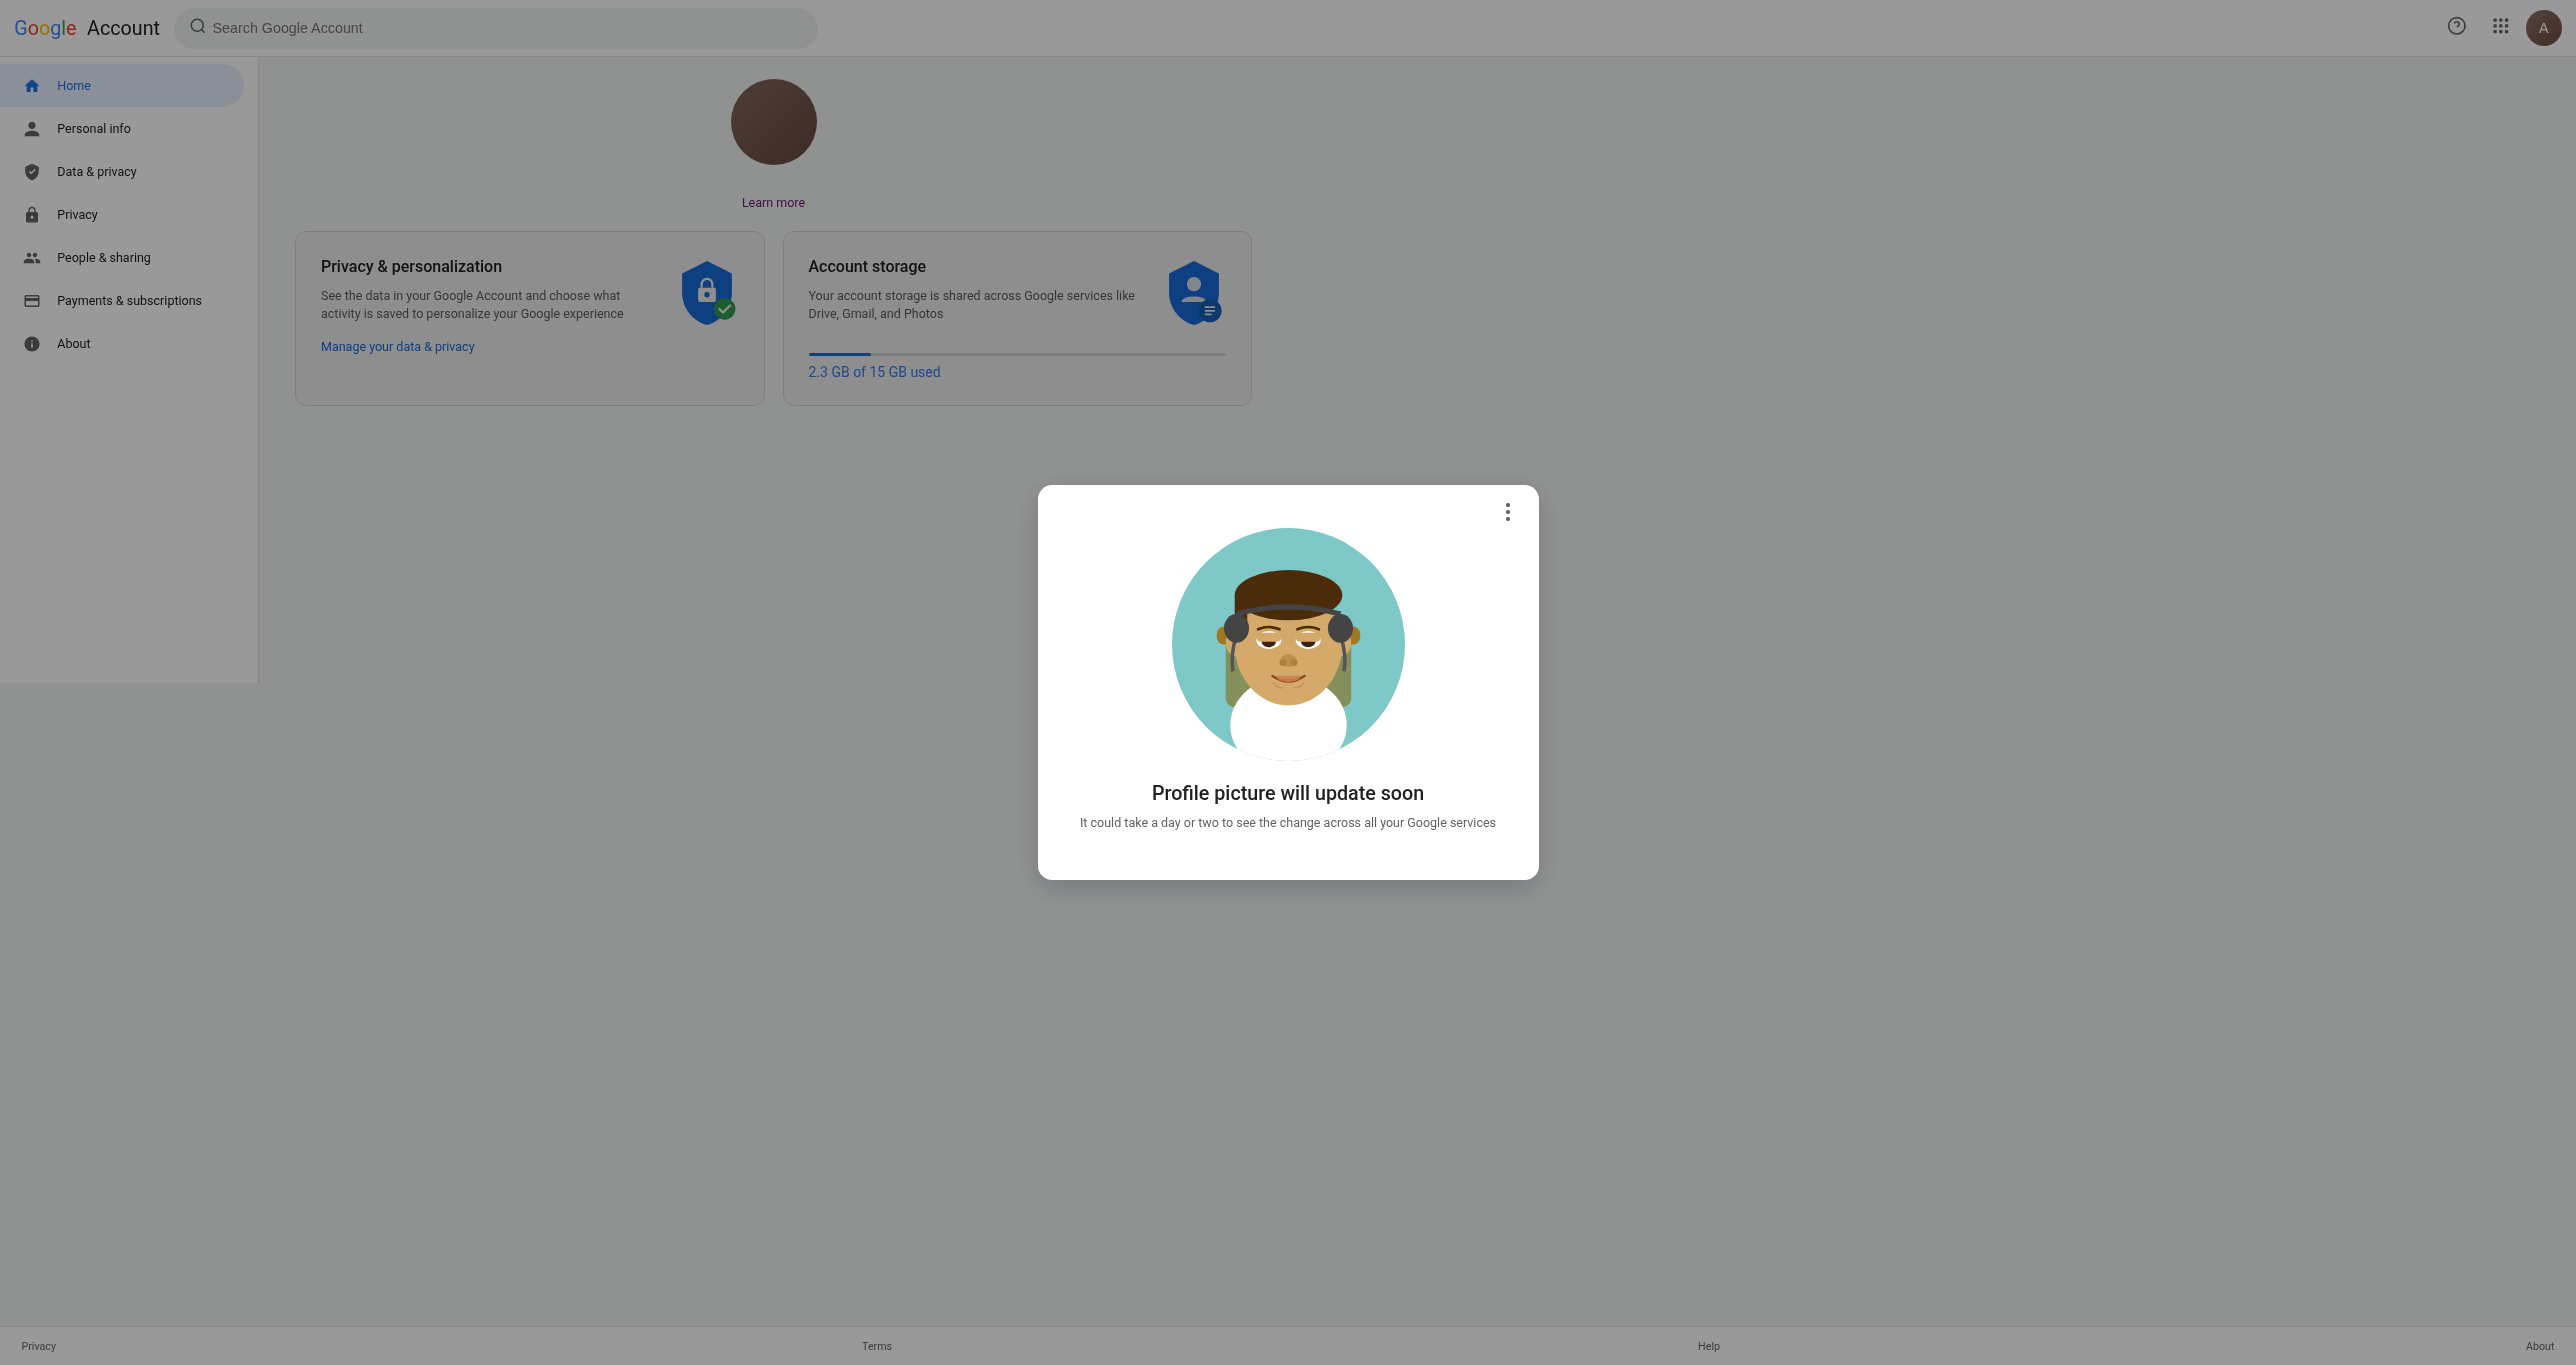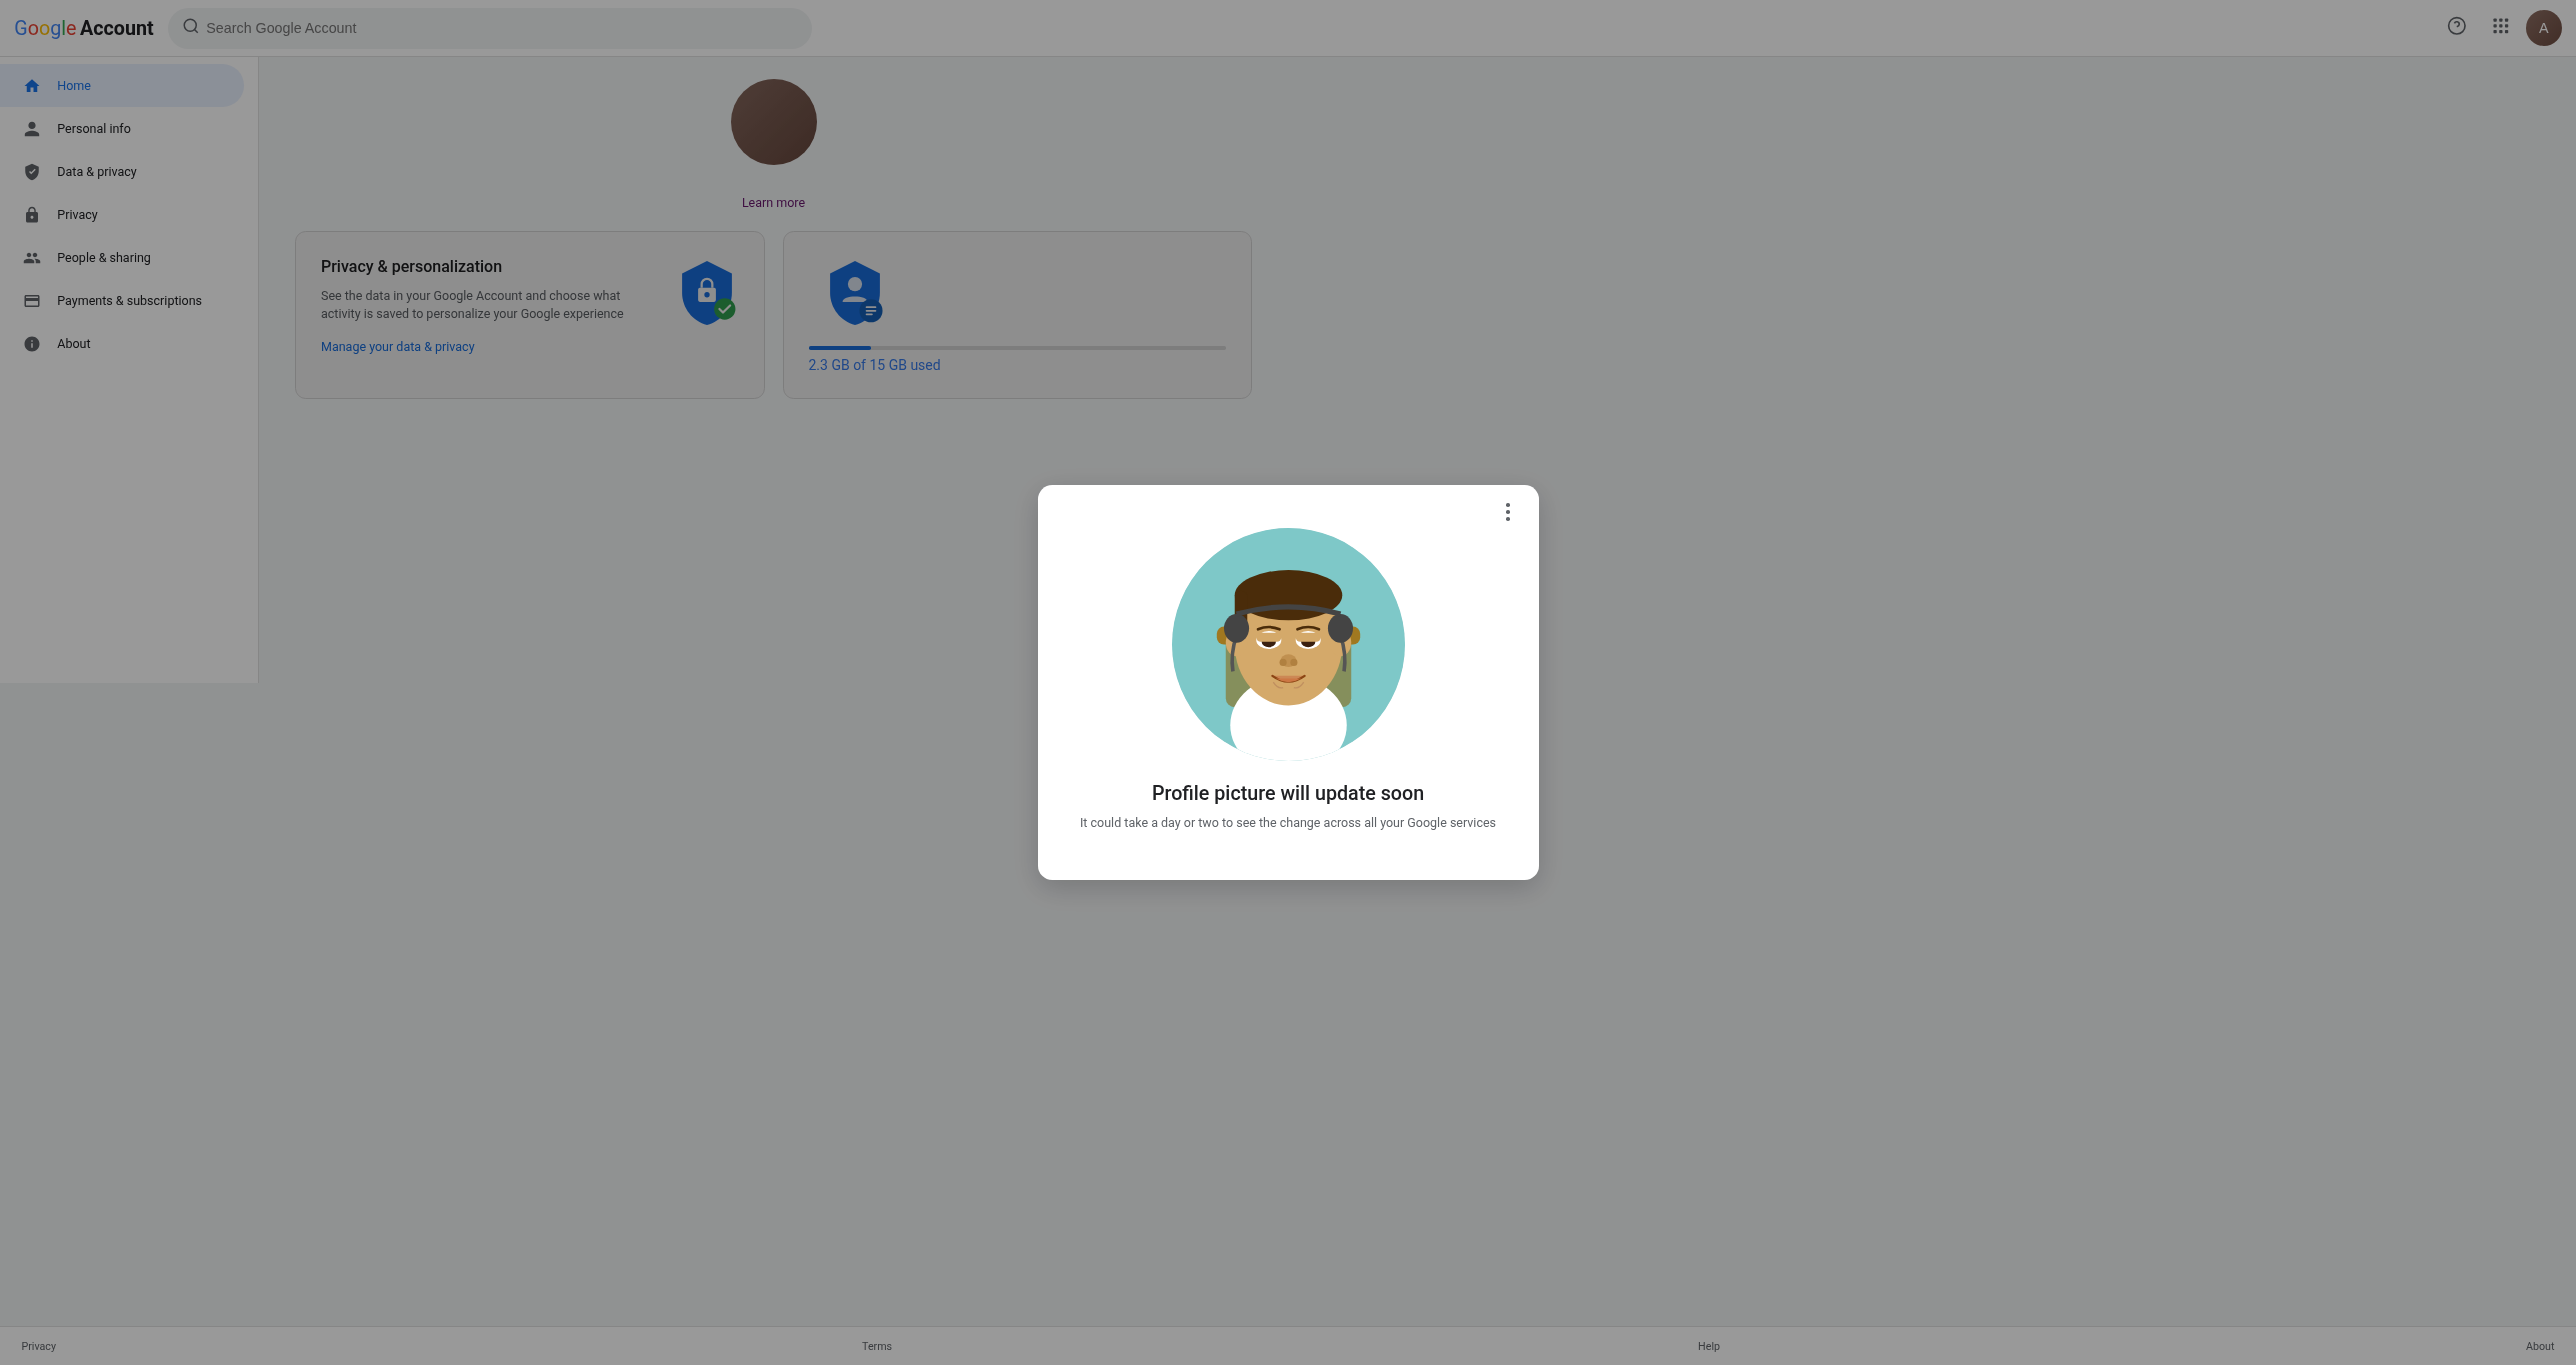--- a/index.html
+++ b/index.html
@@ -39,22 +39,22 @@
       font-size: 19.7px;
       font-weight: 400;
     }
     .g-blue { color: #4285f4; }
     .g-red { color: #ea4335; }
     .g-yellow { color: #fbbc05; }
     .g-green { color: #34a853; }
     .header-title {
       font-size: 19.7px;
       color: #202124;
-      font-weight: 700;
-      margin-left: 0;
+      font-weight: 400;
+      margin-left: 7px;
     }
     .search-bar {
       flex: 1;
       max-width: 644px;
       height: 41px;
       background: #f1f3f4;
       border: none;
       border-radius: 21.5px;
       display: flex;
       align-items: center;
@@ -507,20 +507,24 @@
 
               <circle cx="56" cy="58" r="12" fill="#34a853"></circle>
               <path d="M50 58l4 4 8-8" stroke="white" stroke-width="2.5" fill="none" stroke-linecap="round" stroke-linejoin="round"></path>
             </svg>
           </div>
         </div>
       </div>
 
       <div class="card">
         <div class="card-header-row">
+          <div>
+            <div class="card-title">Account storage</div>
+            <div class="card-desc">Your account storage is shared across Google services like Drive, Gmail, and Photos</div>
+          </div>
           <div style="flex-shrink:0;margin-left:14.3px;">
             
             <svg width="64" height="72" viewBox="0 0 72 80">
               <path d="M36 4L8 18v22c0 17 12 32 28 36 16-4 28-19 28-36V18L36 4z" fill="#1a73e8"></path>
               <circle cx="36" cy="30" r="8" fill="white" opacity="0.9"></circle>
               <path d="M22 50c0-8 28-8 28 0" fill="white" opacity="0.9"></path>
 
               <circle cx="54" cy="60" r="13" fill="#1565c0"></circle>
               <rect x="48" y="55" width="12" height="2" rx="1" fill="white"></rect>
               <rect x="48" y="59" width="12" height="2" rx="1" fill="white"></rect>

